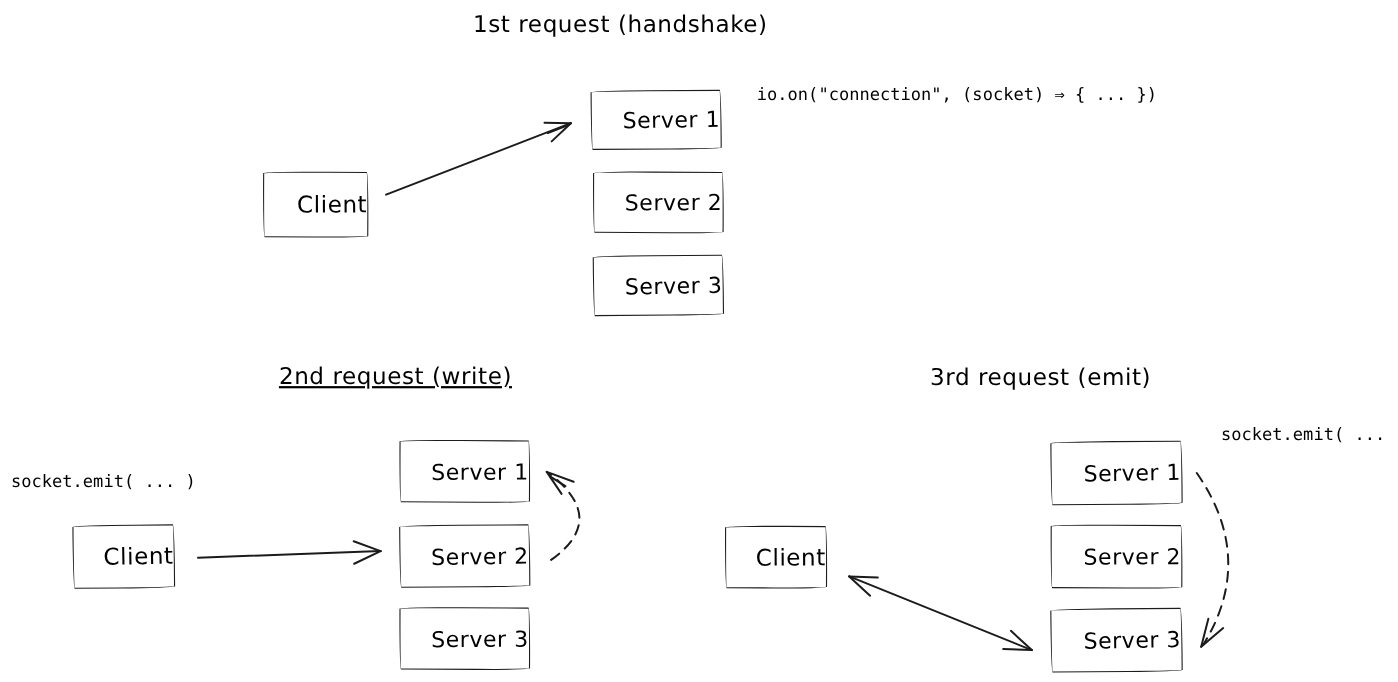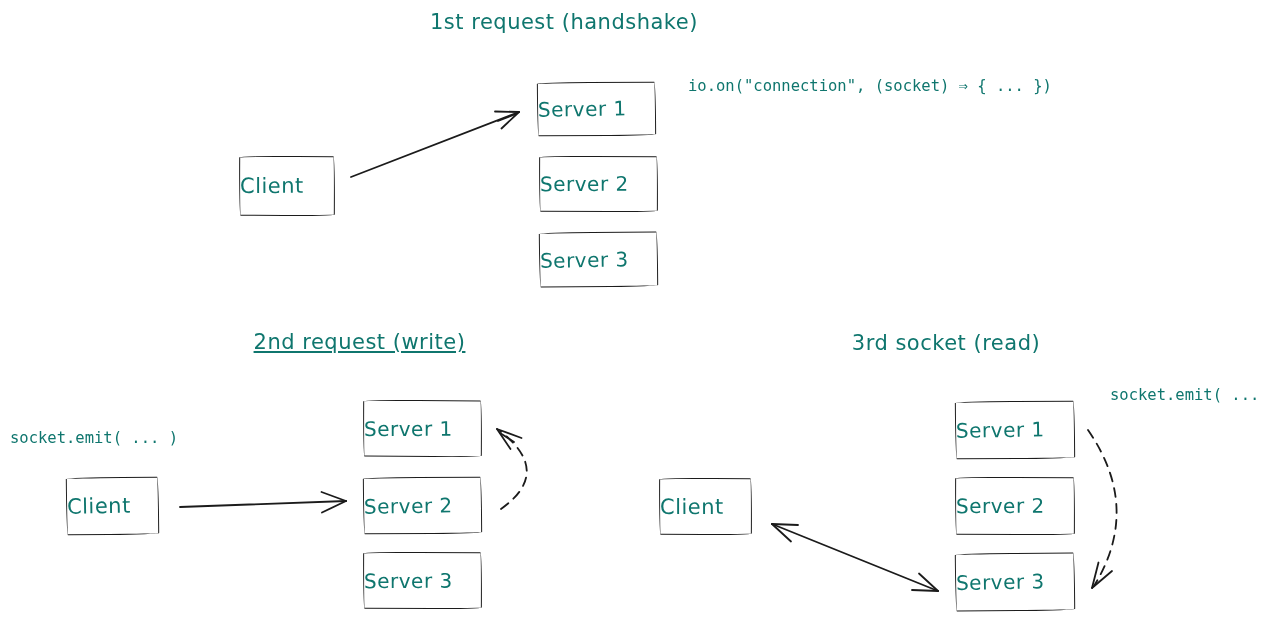--- a/index.html
+++ b/index.html
@@ -3,35 +3,35 @@
 <meta charset="utf-8">
 <style>
   html, body { margin: 0; padding: 0; background: #ffffff; }
   .canvas {
     position: relative;
     width: 1271px;
     height: 620px;
     background: #ffffff;
     overflow: hidden;
     font-family: "DejaVu Sans", sans-serif;
-    color: #0f766e;
+    color: #000000;
   }
   .arrows {
     position: absolute;
     left: 0; top: 0;
     width: 1271px; height: 620px;
   }
   .box {
     position: absolute;
     box-sizing: border-box;
     border: 1.7px solid #1c1c1c;
     background: #ffffff;
     display: flex;
     align-items: center;
-    justify-content: flex-start;
+    justify-content: flex-end;
     
     border-radius: 255px 8px 225px 8px / 8px 225px 8px 255px;
   }
   .box span {
     font-size: 20px;
     letter-spacing: 0.5px;
     white-space: nowrap;
     transform: rotate(-0.6deg);
   }
   .client-box span { font-size: 21px; }
@@ -122,21 +122,21 @@
   <div class="box" style="left:363px; top:400px; width:119px; height:57px; transform:rotate(0.4deg);">
     <span>Server 1</span>
   </div>
   <div class="box" style="left:363px; top:477px; width:119px; height:57px; transform:rotate(-0.3deg);">
     <span>Server 2</span>
   </div>
   <div class="box" style="left:363px; top:552px; width:119px; height:57px; transform:rotate(0.3deg);">
     <span>Server 3</span>
   </div>
 
-  <div class="title" style="left:840px; top:331px; width:212px;">3rd socket (read)</div>
+  <div class="title" style="left:840px; top:331px; width:212px;">3rd request (emit)</div>
 
   <div class="code" style="left:1110px; top:386px;">socket.emit( ... )</div>
 
   <div class="box client-box" style="left:659px; top:478px; width:93px; height:57px; transform:rotate(0.3deg);">
     <span>Client</span>
   </div>
 
   <div class="box" style="left:955px; top:401px; width:120px; height:58px; transform:rotate(-0.3deg);">
     <span>Server 1</span>
   </div>

